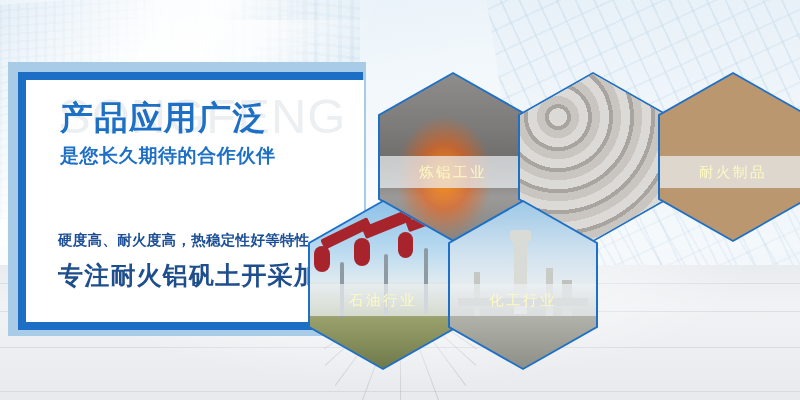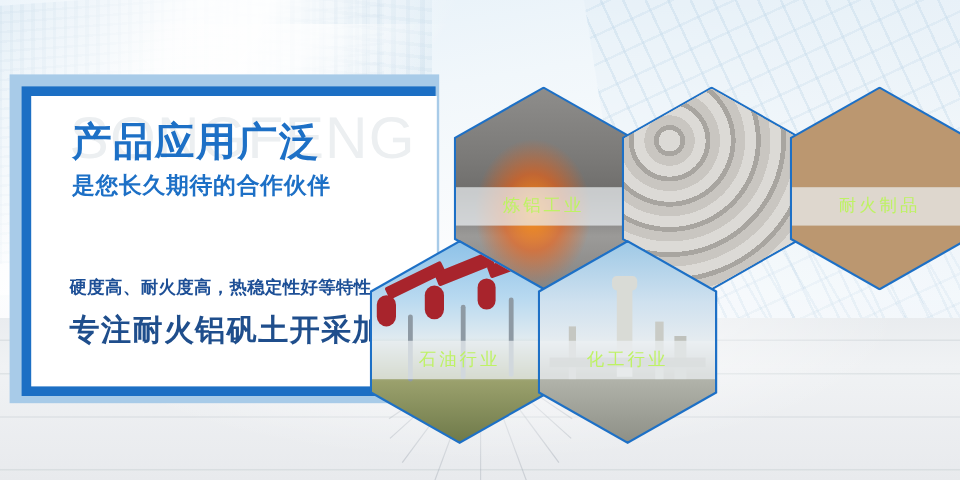--- a/index.html
+++ b/index.html
@@ -143,21 +143,21 @@
     clip-path:polygon(50% 0%,100% 25%,100% 75%,50% 100%,0% 75%,0% 25%);
     overflow:hidden;
   }
   .hex-img{position:absolute;left:0;top:0;width:146px;height:166px;}
   .hex-label{
     position:absolute;left:0;right:0;top:82px;height:32px;
     background:rgba(236,240,243,.72);
     display:flex;align-items:center;justify-content:center;
   }
   .hex-label span{
-    font-size:14.5px;color:#bef264;letter-spacing:2.5px;
+    font-size:14.5px;color:#fef9c3;letter-spacing:2.5px;
     white-space:nowrap;line-height:1;
   }
 
   
   .ph-smelt{
     background:
       radial-gradient(ellipse at 44% 62%,rgba(255,148,20,.95) 0%,rgba(255,90,0,.55) 22%,rgba(120,60,20,0) 42%),
       linear-gradient(180deg,#8e8d8b 0%,#7b7a78 34%,#6f6e6c 52%,#9b9a98 74%,#868583 100%),
       repeating-linear-gradient(104deg,rgba(60,60,60,.22) 0 2px,rgba(255,255,255,0) 2px 13px);
   }

